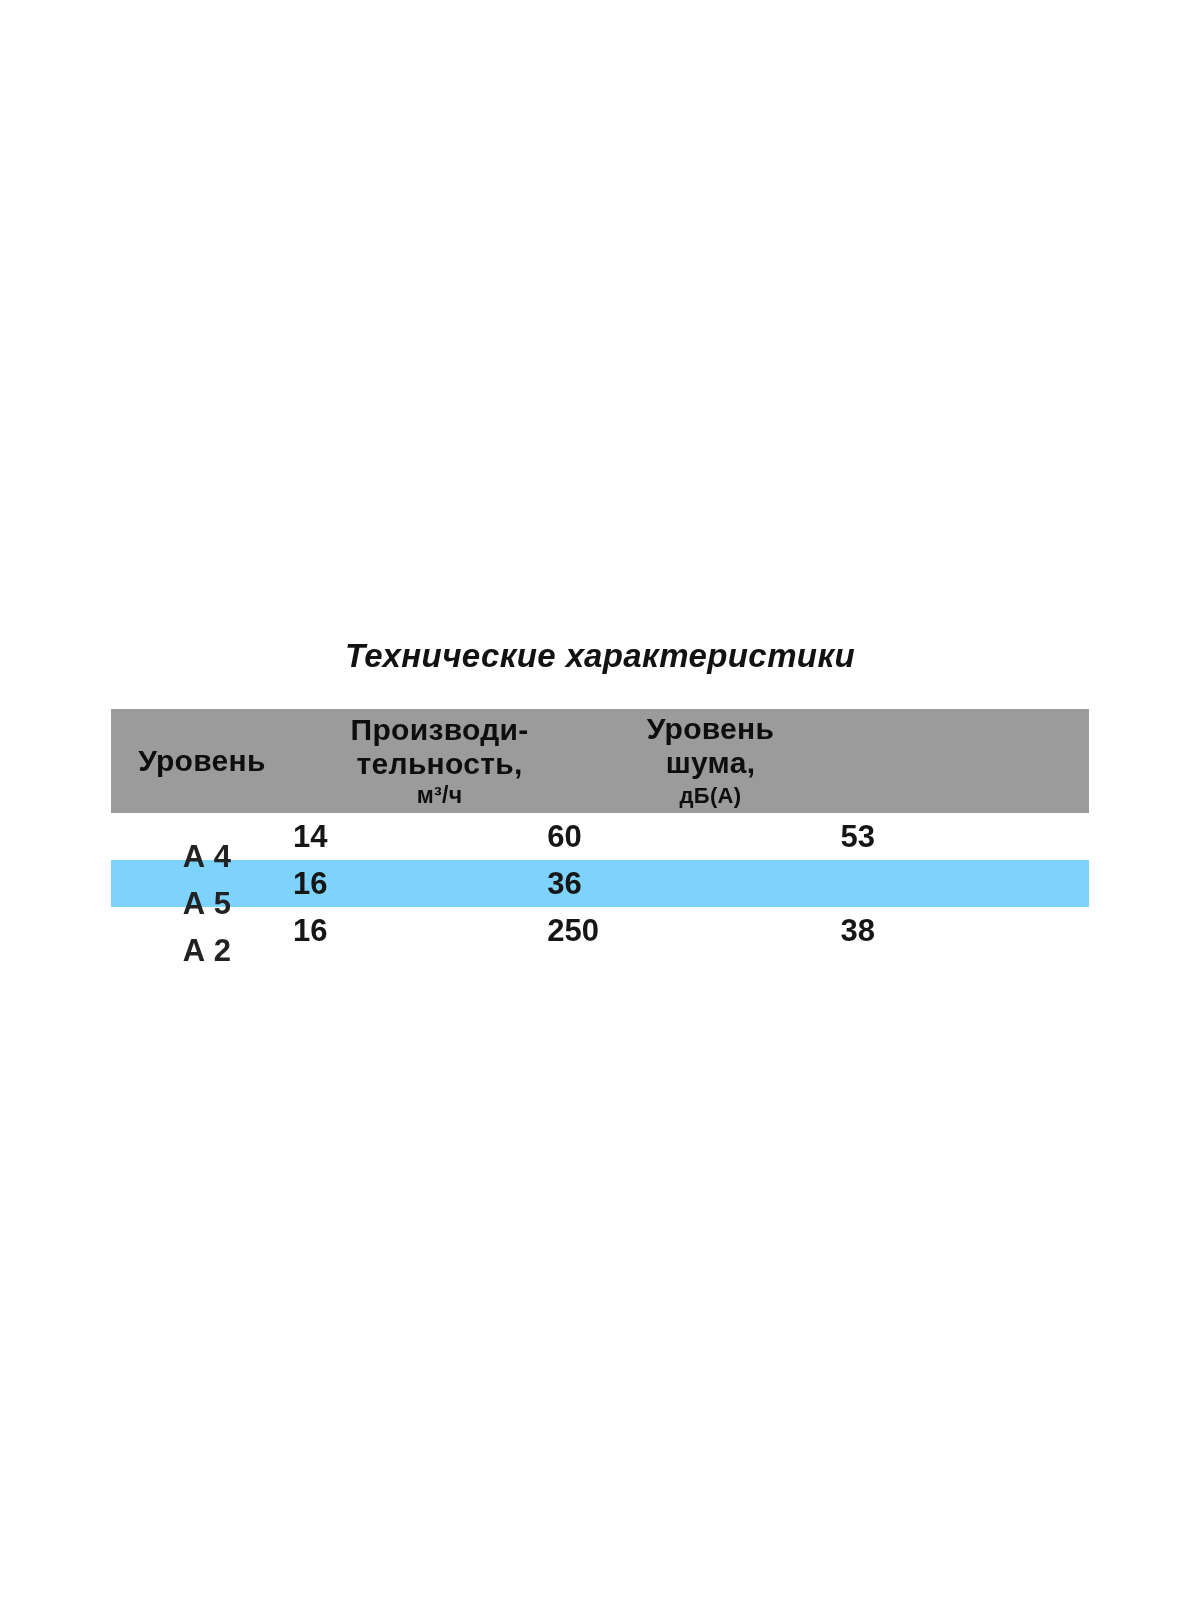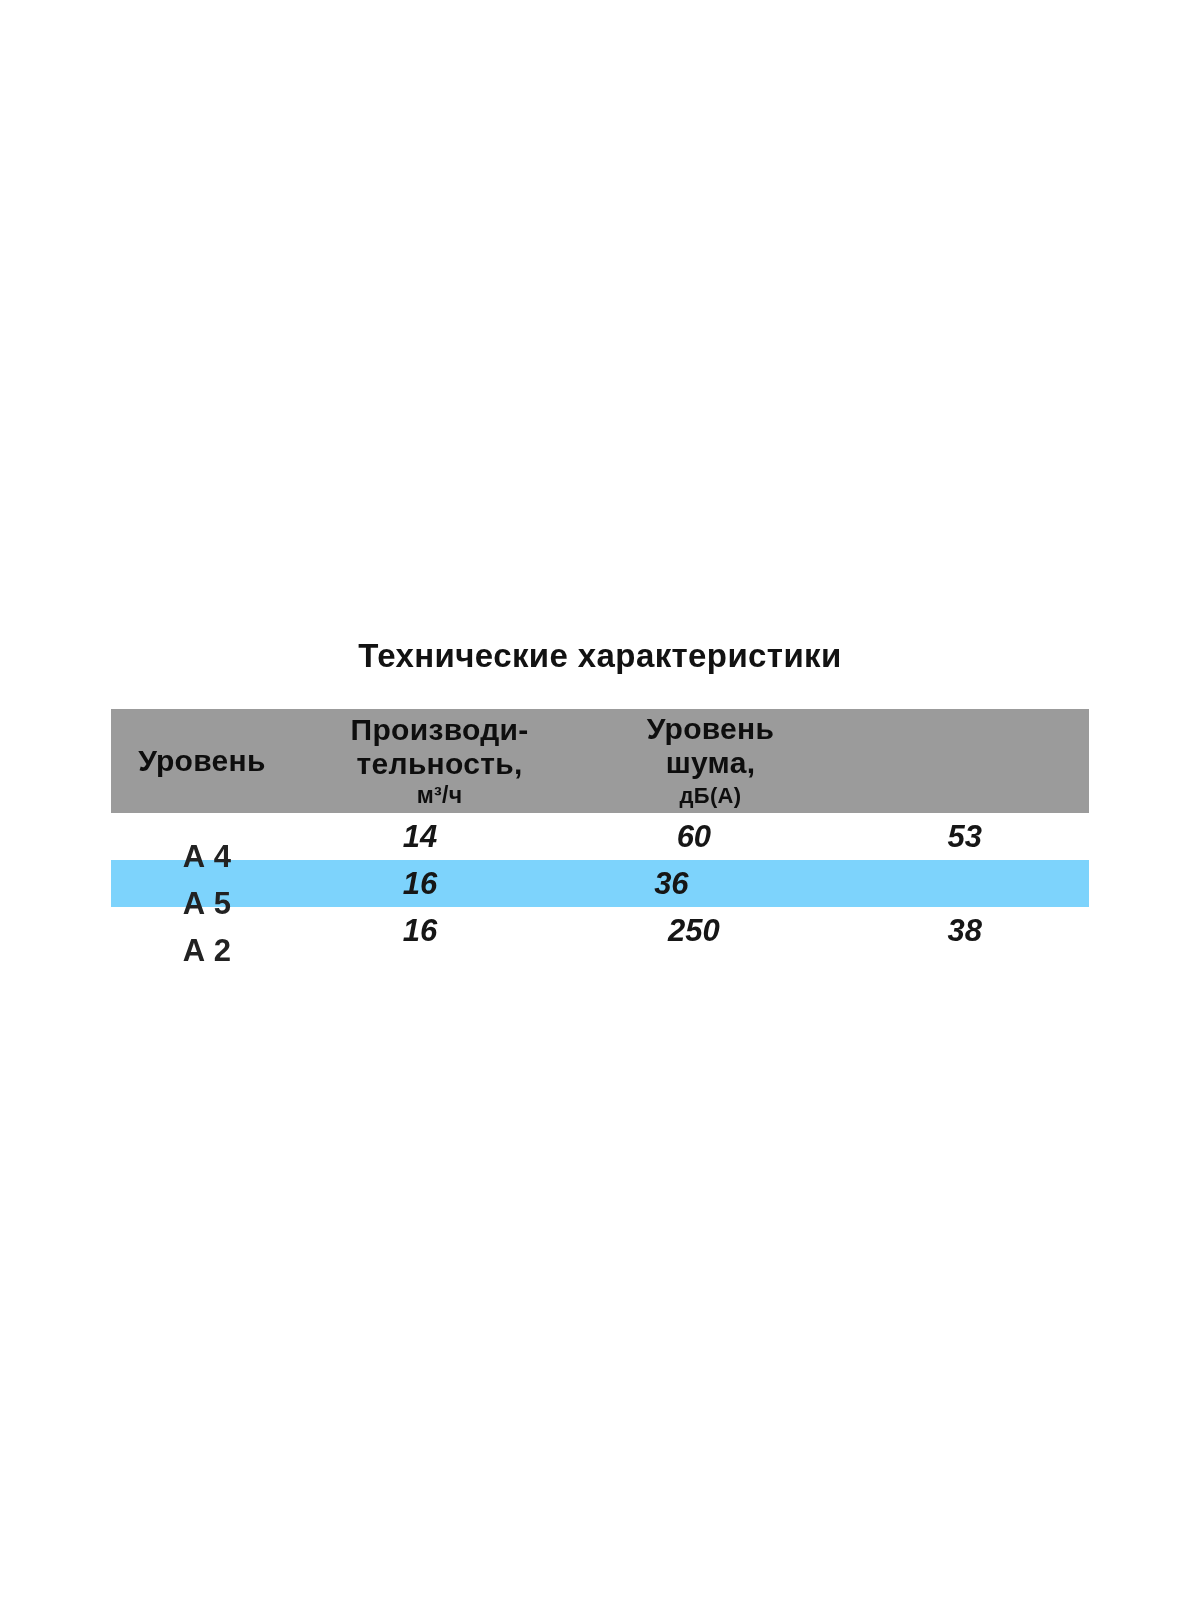--- a/index.html
+++ b/index.html
@@ -25,20 +25,21 @@
     position: absolute;
     top: 636px;
     left: 0;
     width: 1200px;
     text-align: center;
     font-size: 33px;
     line-height: 40px;
     font-weight: 700;
     color: #121212;
     letter-spacing: 0.4px;
+    font-style: italic;
   }
   .spec-table {
     position: absolute;
     left: 111px;
     top: 709px;
     width: 978px;
   }
   .thead {
     display: flex;
     align-items: stretch;
@@ -84,22 +85,21 @@
   }
   .td.article {
     font-weight: 700;
     padding-left: 10px;
     color: #222222;
     text-align: center;
     margin-top: 40px;
   }
   .td.num {
     font-weight: 700;
-    text-align: center;
-    font-style: italic;
+    text-align: left;
   }
   .col-article     { width: 18.6%; }
   .col-power       { width: 26.0%; }
   .col-performance { width: 30.0%; }
   .col-noise       { width: 25.4%; text-align: right; }
 </style>
 </head>
 <body>
 
 <div class="canvas">

